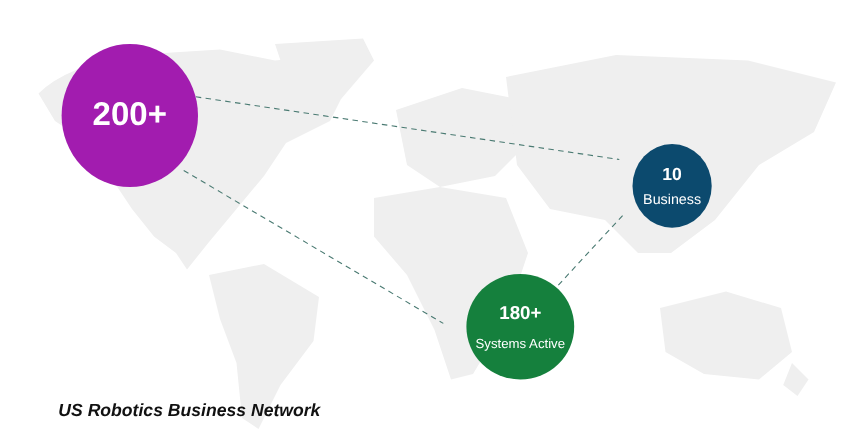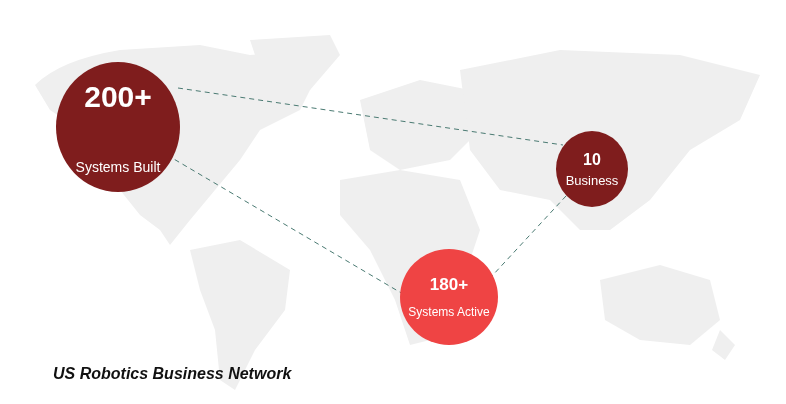--- a/index.html
+++ b/index.html
@@ -2,23 +2,23 @@
 <html><head>
 <meta charset="utf-8">
 <style>
   html, body { margin: 0; padding: 0; }
   body { width: 786px; height: 404px; background: #ffffff; position: relative; overflow: hidden;
          font-family: "Liberation Sans", sans-serif; }
   .map { position: absolute; left: 0; top: 0; width: 786px; height: 404px; }
   .lines { position: absolute; left: 0; top: 0; width: 786px; height: 404px; }
   .circle { position: absolute; border-radius: 50%; display: flex; flex-direction: column;
             align-items: center; justify-content: center; color: #fff; text-align: center; }
-  .c1 { left: 56px; top: 62px; width: 124px; height: 130px; background: #7f1d1d; gap: 41px; }
-  .c2 { left: 556px; top: 131px; width: 72px; height: 76px; background: #7f1d1d; }
-  .c3 { left: 400px; top: 249px; width: 98px; height: 96px; background: #ef4444; }
+  .c1 { left: 56px; top: 40px; width: 124px; height: 130px; background: #a21caf; gap: 41px; }
+  .c2 { left: 575px; top: 131px; width: 72px; height: 76px; background: #0c4a6e; }
+  .c3 { left: 424px; top: 249px; width: 98px; height: 96px; background: #15803d; }
   .c1 .num { font-size: 30px; font-weight: bold; line-height: 34px; }
   .c1 .lbl { font-size: 14px; margin-top: 4px; }
   .c2 .num { font-size: 16px; font-weight: bold; line-height: 18px; }
   .c2 .lbl { font-size: 13px; margin-top: 4px; }
   .c3 .num { font-size: 17px; font-weight: bold; line-height: 20px; }
   .c3 .lbl { font-size: 12px; margin-top: 10px; }
   .title { position: absolute; left: 53px; top: 365px; font-size: 16px; font-weight: bold; color: #111; font-style: italic; }
 </style>
 </head>
 <body>
@@ -46,21 +46,20 @@
 <svg class="lines" viewBox="0 0 786 404">
   <g stroke="#4a7a72" stroke-width="1" stroke-dasharray="5,4" fill="none">
     <line x1="178" y1="88" x2="563" y2="145"></line>
     <line x1="167" y1="155" x2="403" y2="294"></line>
     <line x1="566" y1="196" x2="492" y2="276"></line>
   </g>
 </svg>
 
 <div class="circle c1">
   <div class="num">200+</div>
-  <div class="lbl">Systems Built</div>
 </div>
 
 <div class="circle c2">
   <div class="num">10</div>
   <div class="lbl">Business</div>
 </div>
 
 <div class="circle c3">
   <div class="num">180+</div>
   <div class="lbl">Systems Active</div>

